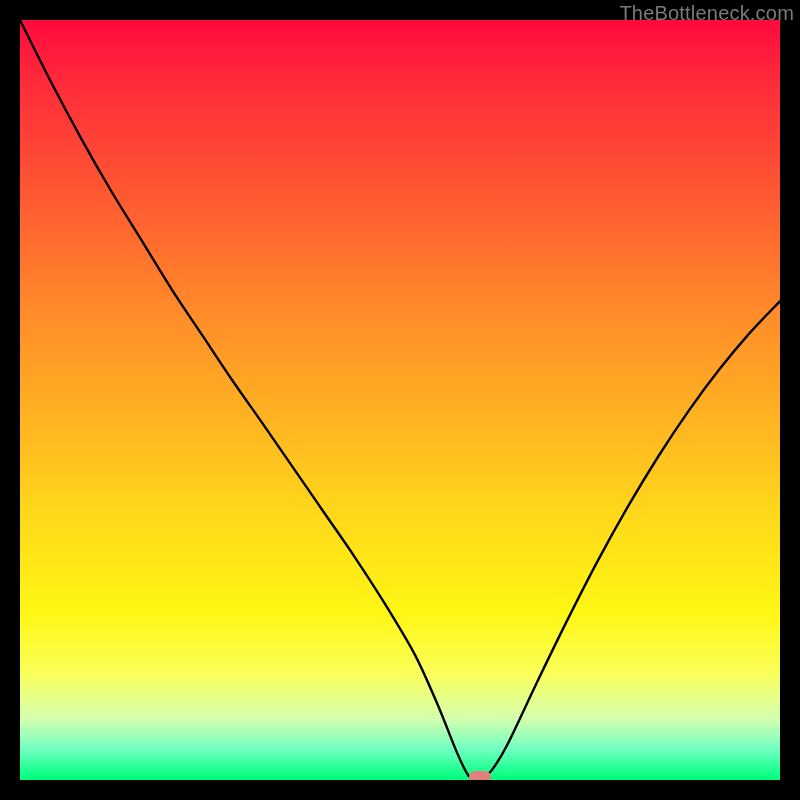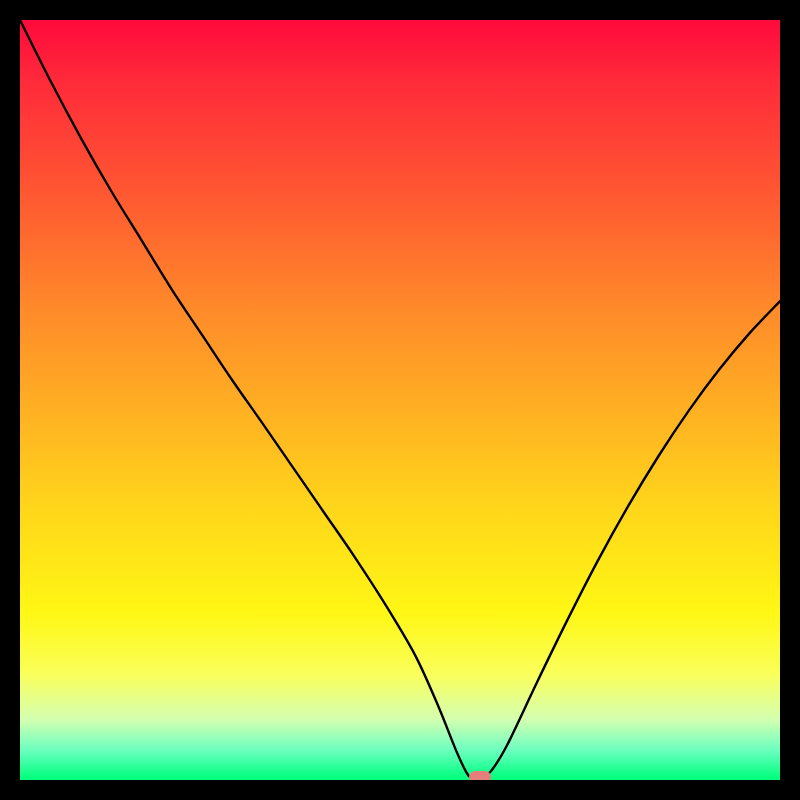--- a/index.html
+++ b/index.html
@@ -63,20 +63,21 @@
     font-size: 20px;
     font-weight: 500;
     color: #7a7a7a;
     letter-spacing: 0.2px;
   }
 </style>
 </head>
 <body>
 <div class="frame">
 
+  <div class="attribution">TheBottleneck.com</div>
 
   <div class="plot-area">
     <div class="gradient-bg"></div>
 
     <svg class="curve" viewBox="0 0 760 760" preserveAspectRatio="none">
       <path id="curve-path" fill="none" stroke="#000000" stroke-width="2.4" stroke-linecap="round" stroke-linejoin="round" d="M 0.00 0.00 C 4.86 9.73, 20.67 41.95, 30.40 60.80 C 40.13 79.65, 51.07 100.17, 60.80 117.80 C 70.53 135.43, 81.47 154.58, 91.20 171.00 C 100.93 187.42, 111.87 204.59, 121.60 220.40 C 131.33 236.21, 142.27 254.60, 152.00 269.80 C 161.73 285.00, 172.67 300.81, 182.40 315.40 C 192.13 329.99, 203.07 346.77, 212.80 361.00 C 222.53 375.23, 233.47 390.34, 243.20 404.32 C 252.93 418.30, 263.87 434.29, 273.60 448.40 C 283.33 462.51, 294.27 478.37, 304.00 492.48 C 313.73 506.59, 324.67 521.97, 334.40 536.56 C 344.13 551.15, 355.07 567.87, 364.80 583.68 C 374.53 599.49, 386.69 619.07, 395.20 635.36 C 403.71 651.65, 411.31 669.96, 418.00 685.52 C 424.69 701.08, 432.14 721.45, 437.00 732.64 C 441.86 743.83, 445.36 751.55, 448.40 755.44 C 451.44 759.33, 453.57 756.72, 456.00 756.96 C 458.43 757.20, 461.17 757.93, 463.60 756.96 C 466.03 755.99, 467.55 755.74, 471.20 750.88 C 474.85 746.02, 479.10 740.67, 486.40 726.56 C 493.70 712.45, 507.07 682.91, 516.80 662.72 C 526.53 642.53, 537.47 619.86, 547.20 600.40 C 556.93 580.94, 567.87 559.36, 577.60 541.12 C 587.33 522.88, 598.27 503.18, 608.00 486.40 C 617.73 469.62, 628.67 451.56, 638.40 436.24 C 648.13 420.92, 659.07 404.50, 668.80 390.64 C 678.53 376.78, 689.47 362.00, 699.20 349.60 C 708.93 337.20, 719.87 324.06, 729.60 313.12 C 739.33 302.18, 755.14 286.31, 760.00 281.20"></path>
     </svg>
 
     <div id="marker" class="marker" style="left: 459.8px; top: 756.96px; background: rgb(229, 127, 123);"></div>
   </div>

